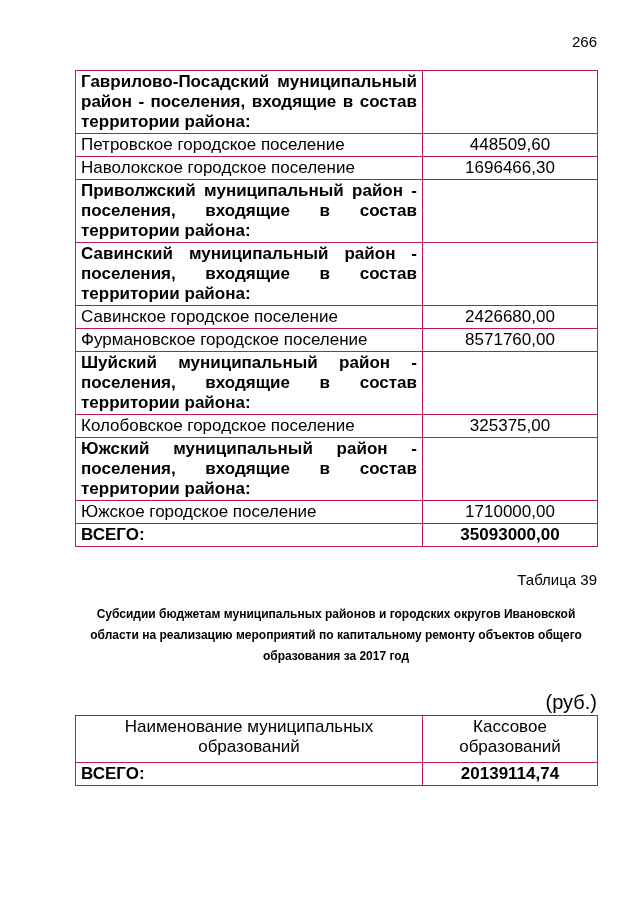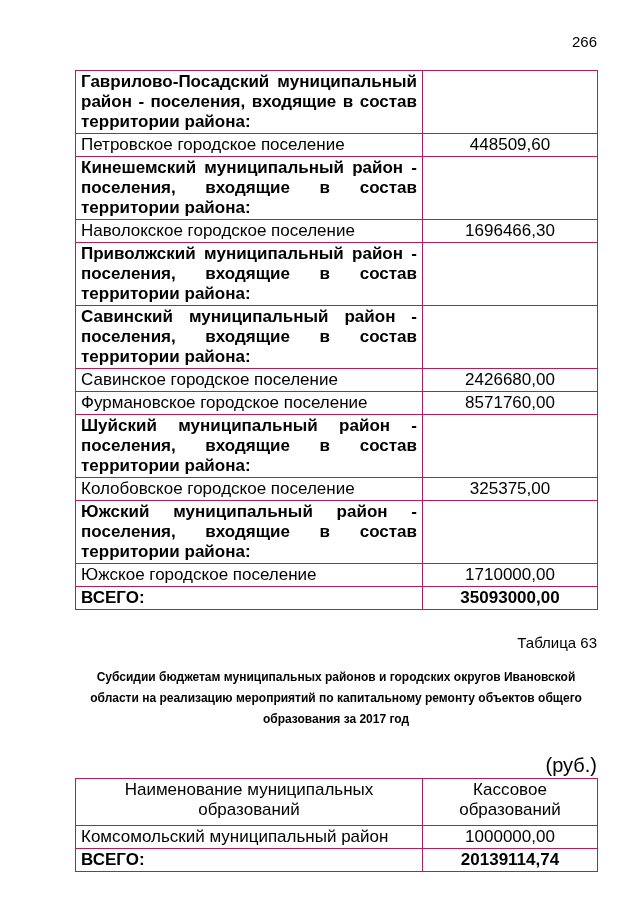--- a/index.html
+++ b/index.html
@@ -88,24 +88,20 @@
       </colgroup>
     <tbody>
       <tr class="group">
         <td class="label">Гаврилово-Посадский муниципальный район - поселения, входящие в состав территории района:</td>
         <td class="value"></td>
       </tr>
       <tr class="item">
         <td class="label">Петровское городское поселение</td>
         <td class="value">448509,60</td>
       </tr>
-      <tr class="group">
-        <td class="label">Кинешемский муниципальный район - поселения, входящие в состав территории района:</td>
-        <td class="value"></td>
-      </tr>
       <tr class="item">
         <td class="label">Наволокское городское поселение</td>
         <td class="value">1696466,30</td>
       </tr>
       <tr class="group">
         <td class="label">Приволжский муниципальный район - поселения, входящие в состав территории района:</td>
         <td class="value"></td>
       </tr>
       <tr class="group">
         <td class="label">Савинский муниципальный район - поселения, входящие в состав территории района:</td>
@@ -135,40 +131,36 @@
         <td class="label">Южское городское поселение</td>
         <td class="value">1710000,00</td>
       </tr>
       <tr class="total">
         <td class="label">ВСЕГО:</td>
         <td class="value">35093000,00</td>
       </tr>
     </tbody>
   </table>
 
-  <div class="table-caption">Таблица 63</div>
+  <div class="table-caption">Таблица 39</div>
 
   <div class="section-title">Субсидии бюджетам муниципальных районов и городских округов Ивановской области на реализацию мероприятий по капитальному ремонту объектов общего образования за 2017 год</div>
 
   <div class="unit-note">(руб.)</div>
 
   <table class="doc-table">
     <colgroup>
         <col class="c-label">
         <col class="c-value">
       </colgroup>
     <tbody>
       <tr>
         <th class="col-header">Наименование муниципальных образований</th>
         <th class="col-header">Кассовое образований</th>
       </tr>
-      <tr class="item">
-        <td class="label">Комсомольский муниципальный район</td>
-        <td class="value">1000000,00</td>
-      </tr>
       <tr class="total">
         <td class="label">ВСЕГО:</td>
         <td class="value">20139114,74</td>
       </tr>
     </tbody>
   </table>
 
 </div>
 
 </body></html>

